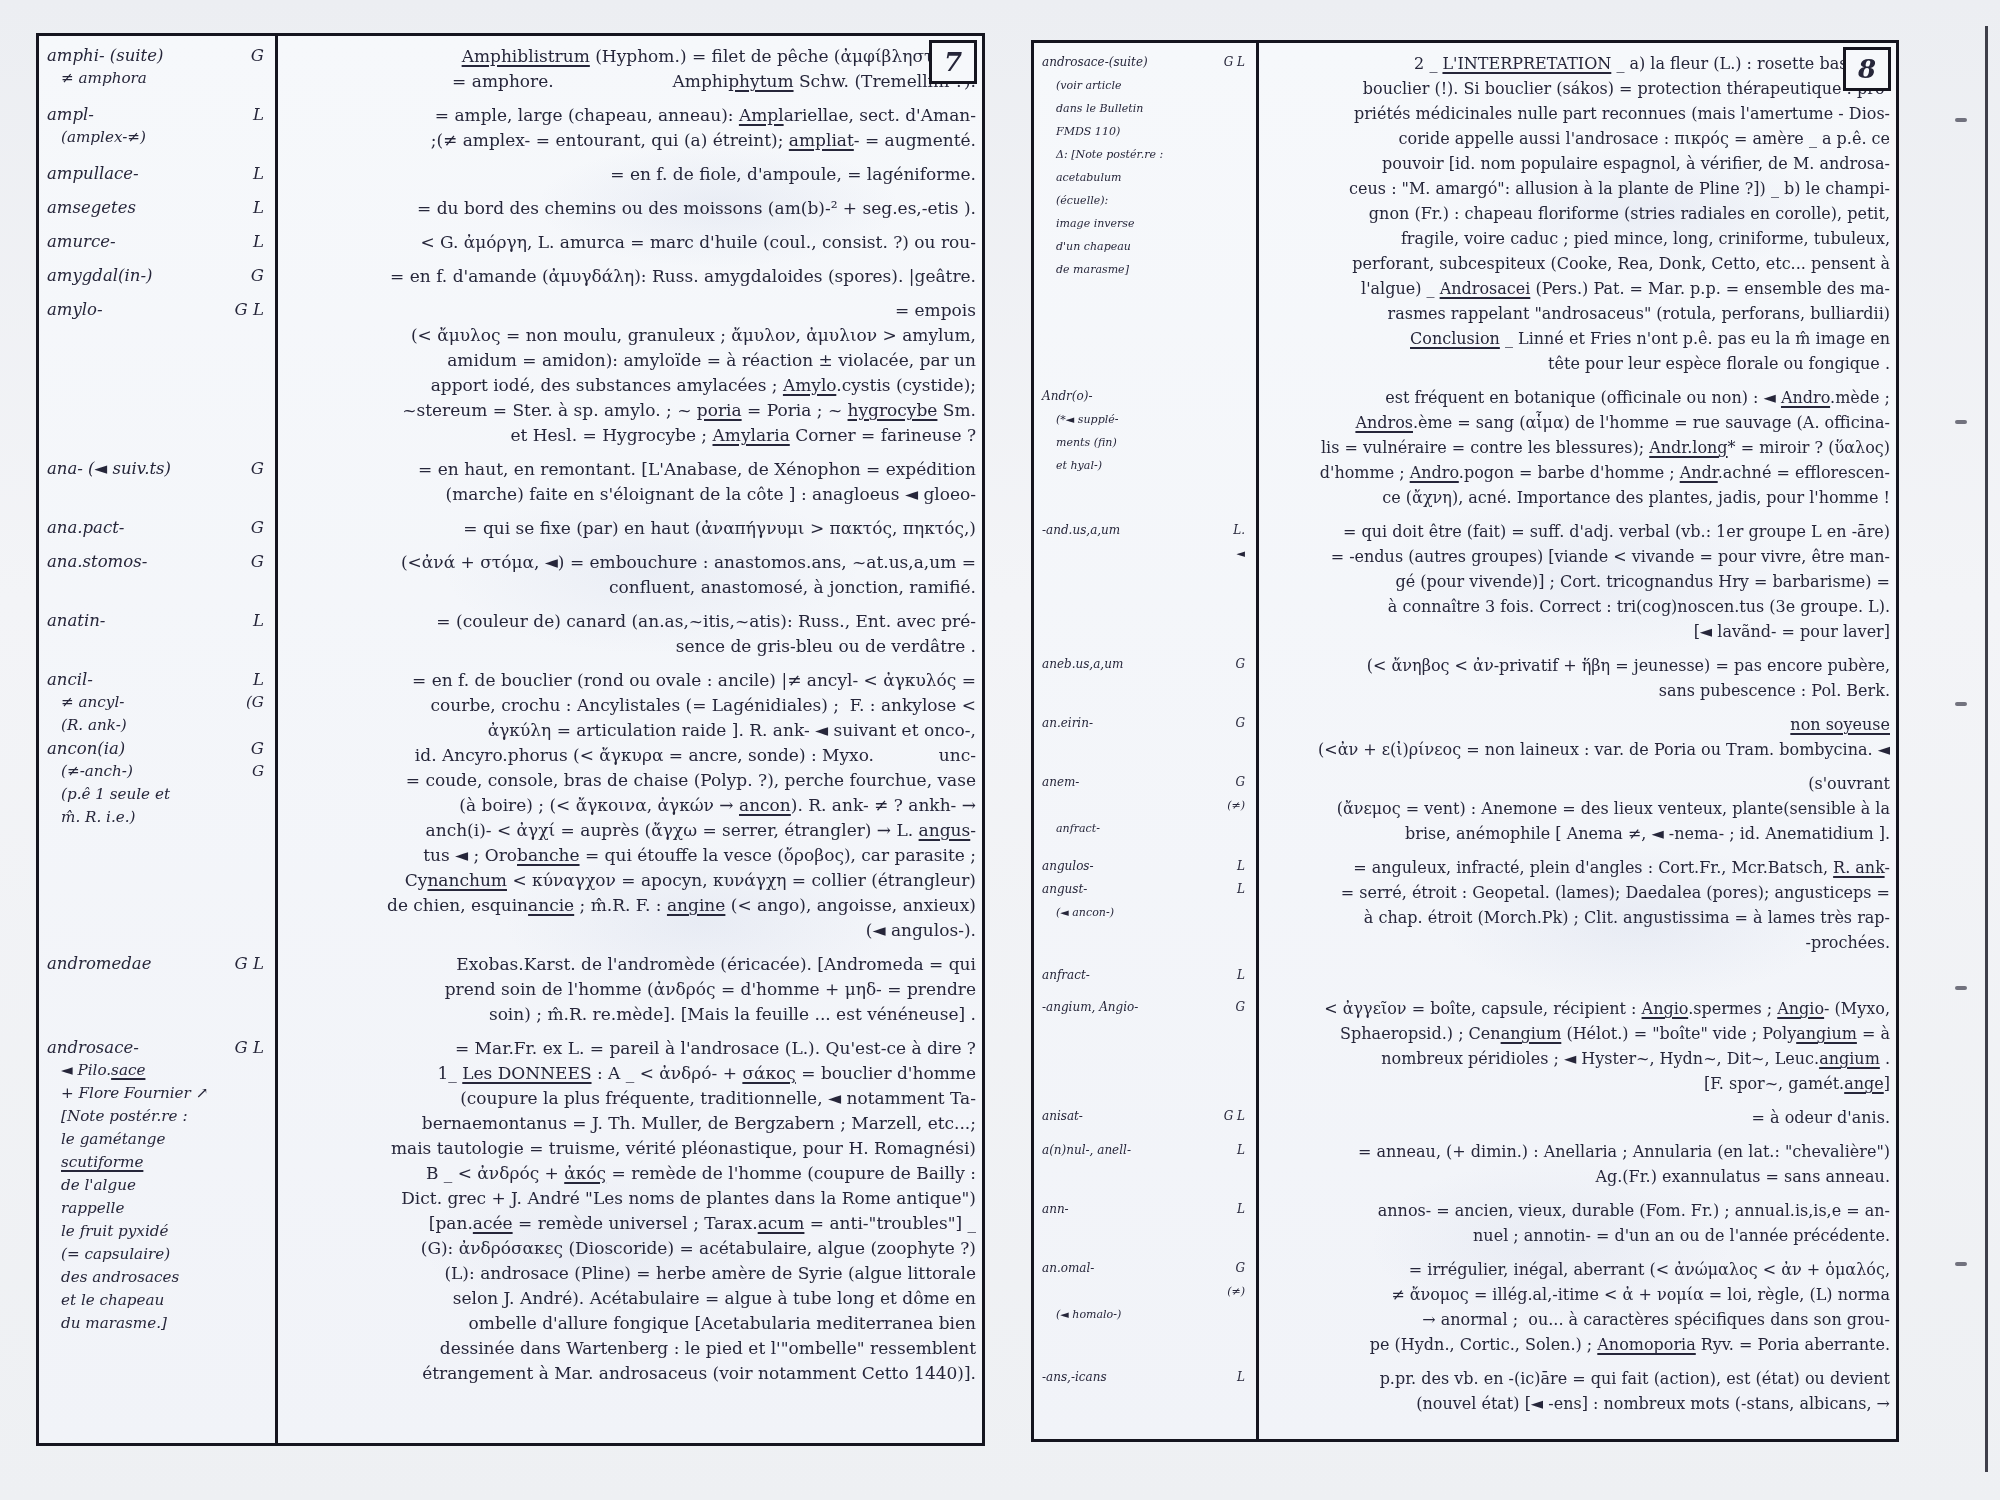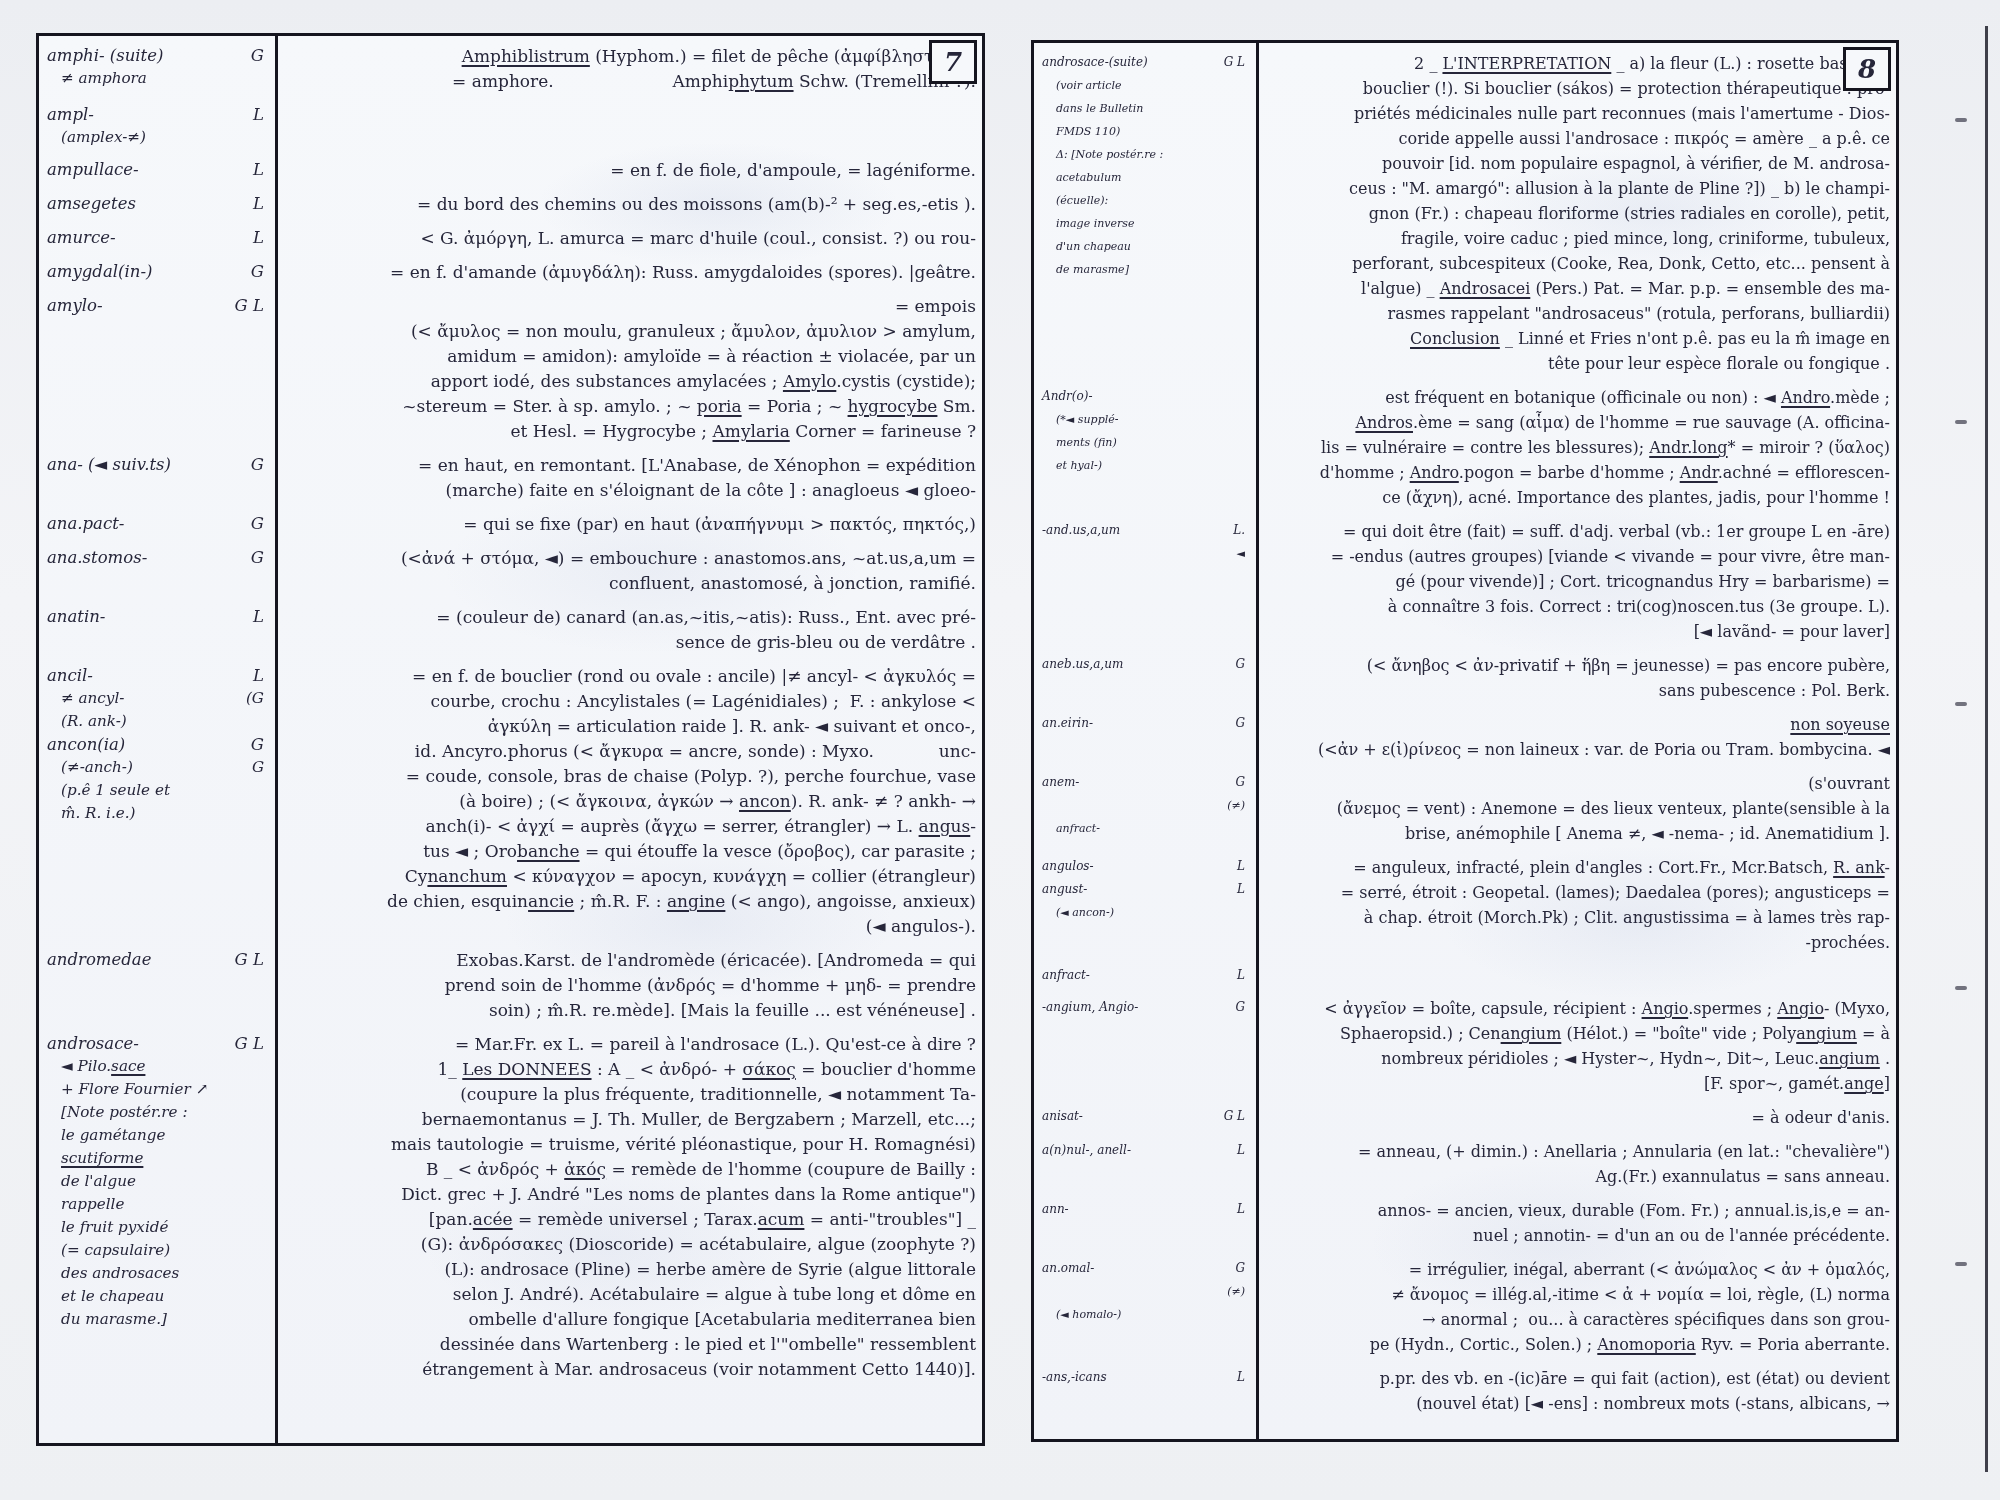--- a/index.html
+++ b/index.html
@@ -76,20 +76,22 @@
   <div class="entry">
     <div class="hcell">
           <div class="hline">
             <span class="ht">ampl-</span>
             <span class="lang">L</span>
           </div>
           <div class="hline sub">
             <span class="ht">(amplex-≠)</span>
           </div>
         </div>
+    <div class="dcell">= ample, large (chapeau, anneau): <u>Ampl</u>ariellae, sect. d'Aman-
+;(≠ amplex- = entourant, qui (a) étreint); <u>ampliat</u>- = augmenté.</div>
   </div>
 
   <div class="entry">
     <div class="hcell">
           <div class="hline">
             <span class="ht">ampullace-</span>
             <span class="lang">L</span>
           </div>
         </div>
     <div class="dcell">= en f. de fiole, d'ampoule, = lagéniforme.</div>

